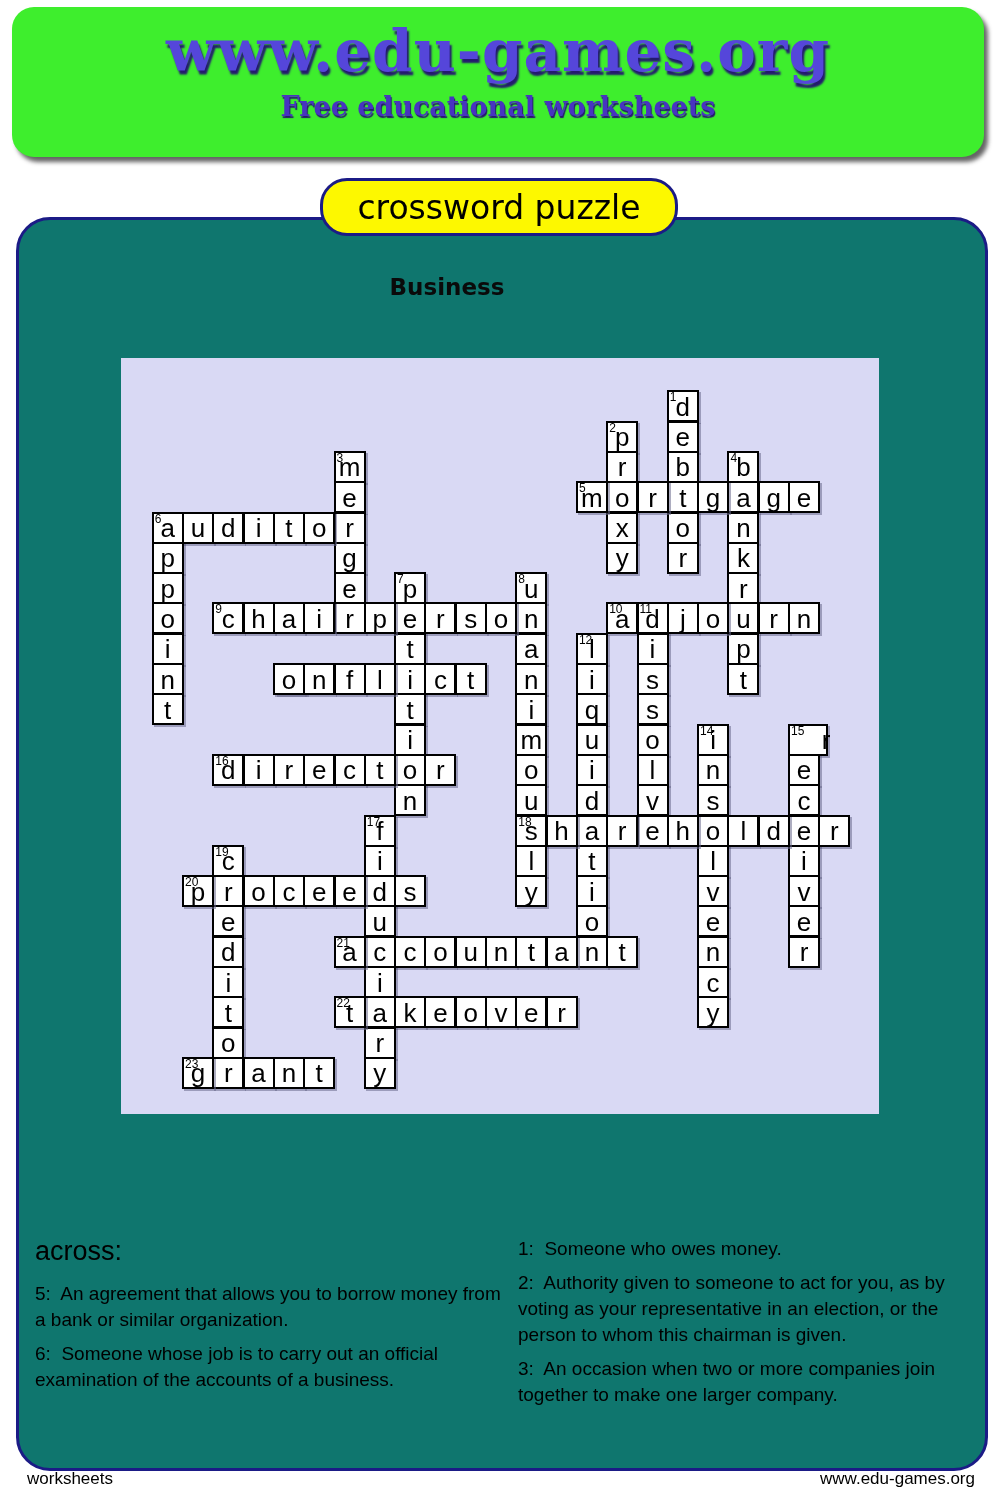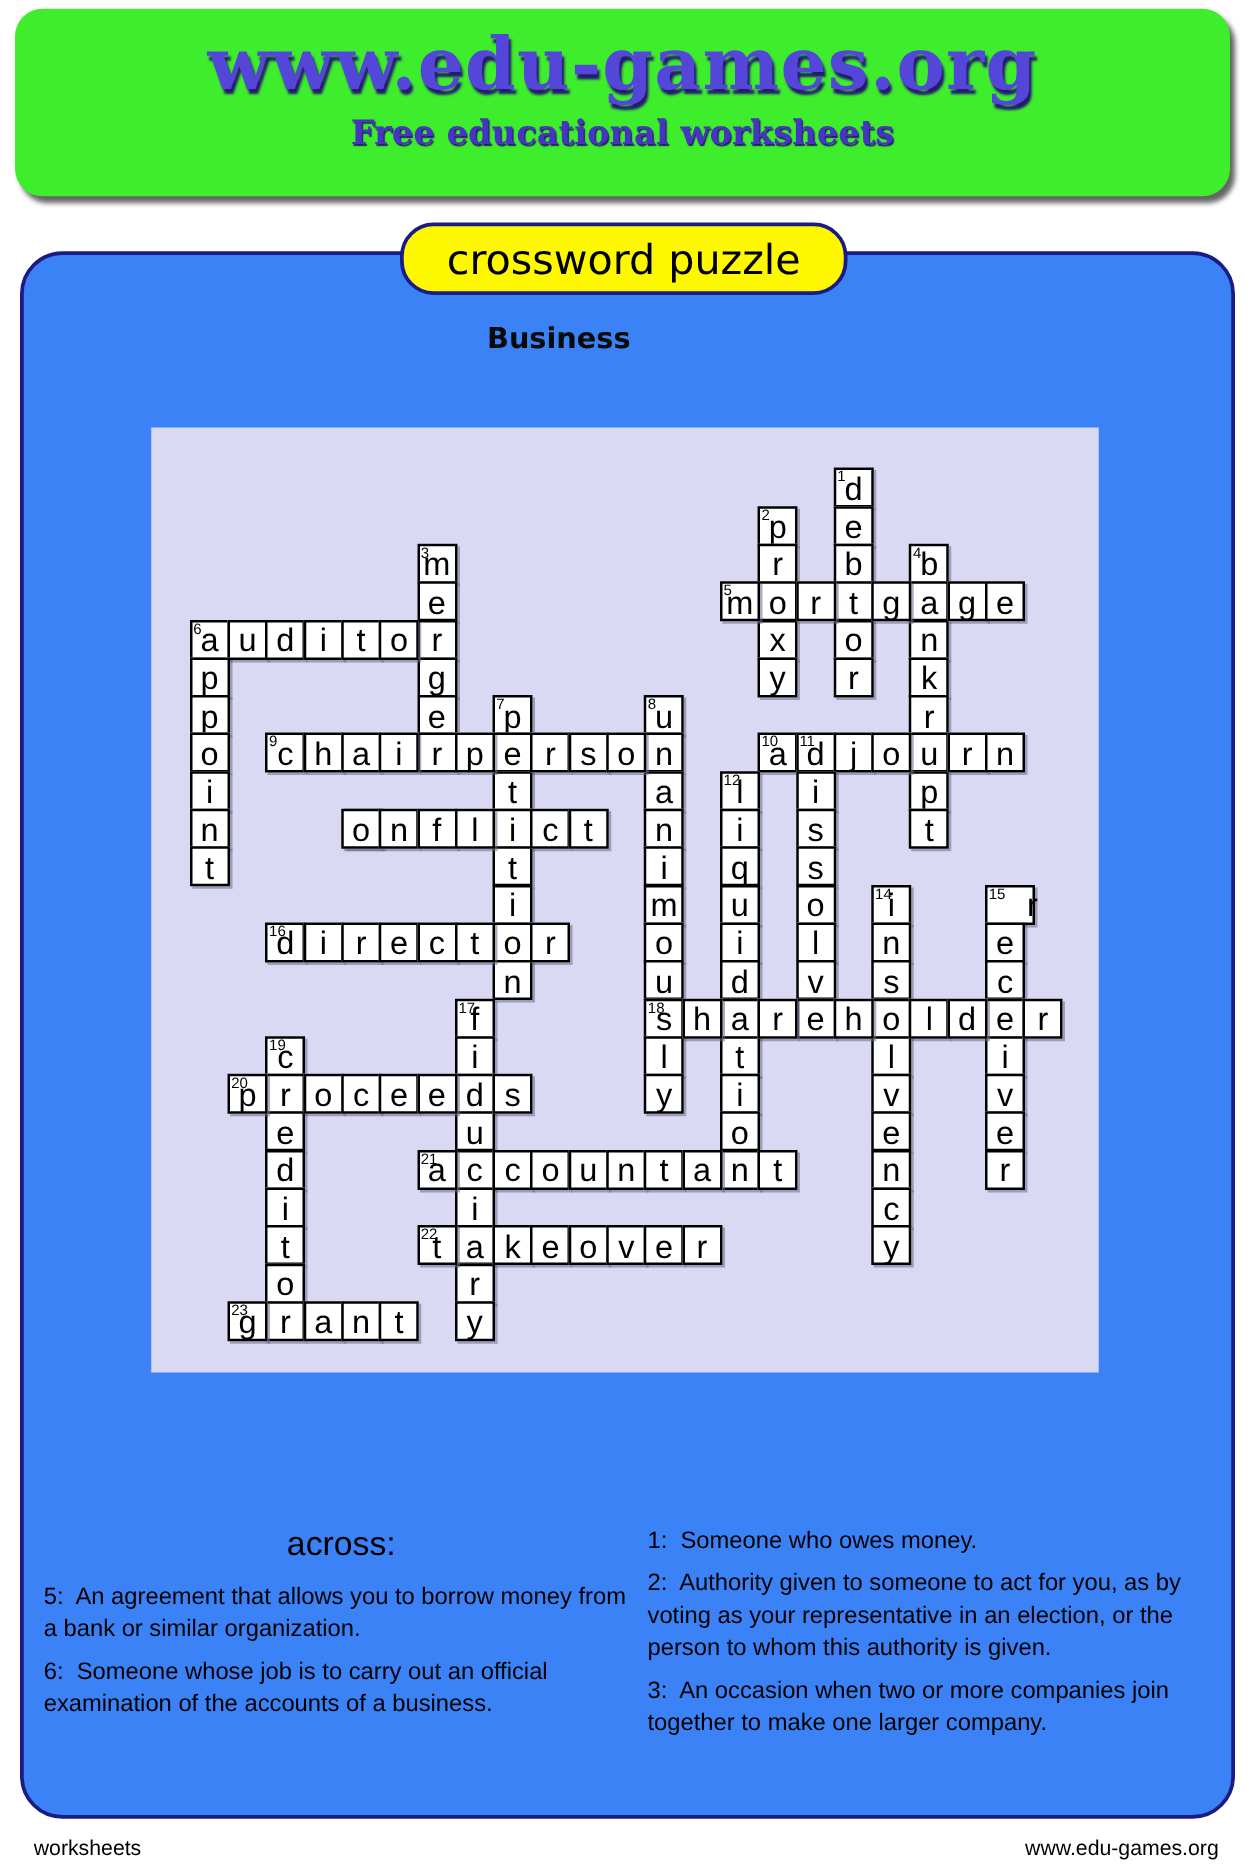--- a/index.html
+++ b/index.html
@@ -10,22 +10,22 @@
   .site-header{position:absolute;left:12px;top:7px;width:972px;height:150px;
                background:#3eee2d;border-radius:22px;text-align:center;
                box-shadow:4px 5px 4px rgba(50,50,50,0.75);}
   .site-logo{margin-top:12px;font-family:"DejaVu Serif",serif;font-weight:bold;
              font-size:58px;line-height:64px;color:#5546da;letter-spacing:1px;
              text-shadow:2px 4px 2px #241a6e;}
   .site-tagline{margin-top:8px;font-family:"DejaVu Serif",serif;font-weight:bold;
                 font-size:27px;color:#4734c0;text-shadow:1px 2px 1px #241a6e;}
 
   
-  .main-box{position:absolute;left:16px;top:201px;width:966px;height:1248px;
-            border:3px solid #1b1b86;border-radius:34px;background:#3b82f6;}
+  .main-box{position:absolute;left:16px;top:217px;width:966px;height:1248px;
+            border:3px solid #1b1b86;border-radius:34px;background:#0f766e;}
 
   
   .badge{position:absolute;left:320px;top:178px;width:358px;height:58px;
          background:#fdf800;border:3px solid #1b1b86;border-radius:27px;
          box-sizing:border-box;display:flex;align-items:center;justify-content:center;z-index:5;}
   .badge-label{font-family:"DejaVu Sans",sans-serif;font-size:33px;color:#000;}
 
   .puzzle-title{position:absolute;left:0;top:54px;width:856px;text-align:center;
                 font-family:"DejaVu Sans",sans-serif;font-size:23px;font-weight:bold;color:#0a0a0a;}
 
@@ -35,21 +35,21 @@
   .cell{position:absolute;width:32px;height:32px;box-sizing:border-box;background:#ffffff;
         border:2px solid #000;box-shadow:2px 2px 0 rgba(105,105,140,0.55);
         display:flex;align-items:center;justify-content:center;}
   .cell-letter{font-size:26px;line-height:1;margin-top:1px;}
   .cell-num{position:absolute;top:0;left:1px;font-size:12px;line-height:11px;}
 
   
   .clues-col{position:absolute;top:1016px;}
   .clues-across{left:16px;width:476px;}
   .clues-down{left:499px;width:470px;}
-  .clues-heading{font-size:27px;margin:0 0 14px 0;font-weight:normal;text-align:center;}
+  .clues-heading{font-size:27px;margin:0 0 14px 0;font-weight:normal;}
   .clue{font-size:19px;line-height:26px;margin-bottom:8px;white-space:pre-wrap;}
 
   
   .footer-left{position:absolute;left:27px;top:1469px;font-size:17px;}
   .footer-right{position:absolute;right:25px;top:1469px;font-size:17px;}
 </style>
 </head>
 <body>
 
 <div class="page">
@@ -611,21 +611,21 @@
       <h2 class="clues-heading">across:</h2>
       <div>
           <div class="clue">5:  An agreement that allows you to borrow money from a bank or similar organization.</div>
           <div class="clue">6:  Someone whose job is to carry out an official examination of the accounts of a business.</div>
         </div>
     </div>
 
     <div class="clues-col clues-down">
       <div>
           <div class="clue">1:  Someone who owes money.</div>
-          <div class="clue">2:  Authority given to someone to act for you, as by voting as your representative in an election, or the person to whom this authority is given.</div>
+          <div class="clue">2:  Authority given to someone to act for you, as by voting as your representative in an election, or the person to whom this chairman is given.</div>
           <div class="clue">3:  An occasion when two or more companies join together to make one larger company.</div>
         </div>
     </div>
   </div>
 
   <div class="badge">
     <span class="badge-label">crossword puzzle</span>
   </div>
 
   <div class="footer-left">worksheets</div>

